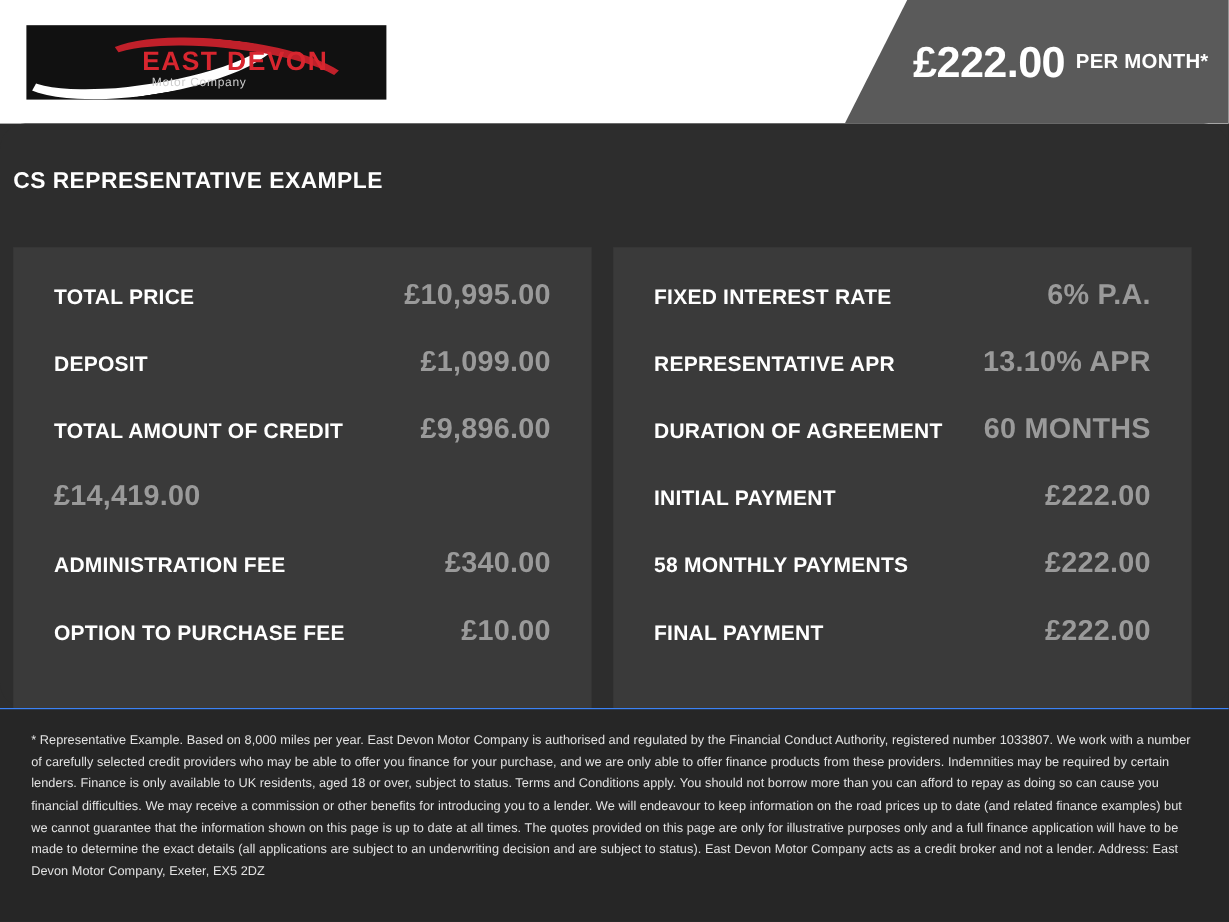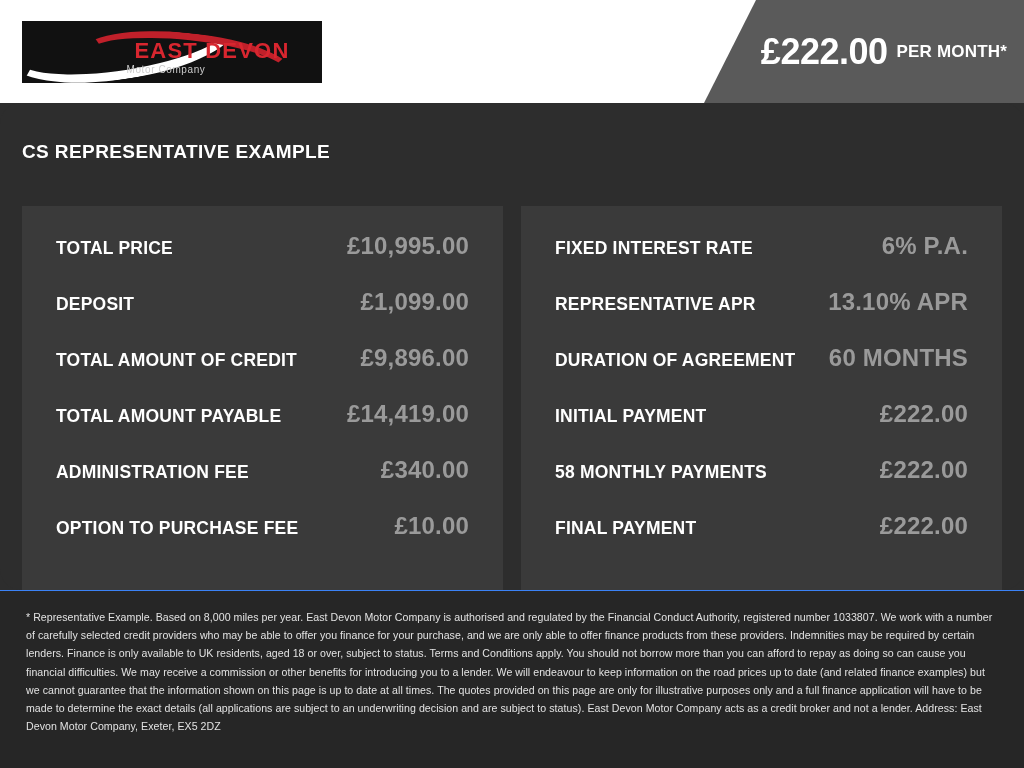--- a/index.html
+++ b/index.html
@@ -54,21 +54,21 @@
     height: 62px;
     border-radius: 50%;
     border-top: 7px solid #c0202a;
     border-left: 6px solid transparent;
     border-right: 6px solid transparent;
     border-bottom: 6px solid transparent;
     transform: rotate(6deg);
   }
   .logo-text {
     position: absolute;
-    left: 16px;
+    left: 0;
     top: 17px;
     width: 348px;
     text-align: center;
     color: #d8262f;
     font-size: 22px;
     font-weight: bold;
     letter-spacing: 1.2px;
     font-family: "Liberation Sans", sans-serif;
   }
   .logo-sub {
@@ -105,21 +105,21 @@
     font-size: 17px;
     font-weight: bold;
     margin-left: 9px;
     letter-spacing: 0.2px;
   }
 
   
   .body-area {
     position: relative;
     background: #2d2d2d;
-    padding: 0 22px;
+    padding: 0 11px;
     height: 487px;
     border-radius: 21px;
   }
   .section-title {
     color: #ffffff;
     font-size: 19px;
     font-weight: bold;
     letter-spacing: 0.4px;
     padding-top: 38px;
     padding-bottom: 0;
@@ -204,21 +204,20 @@
         </div>
         <div class="row">
           <span class="row-label">DEPOSIT</span>
           <span class="row-value">£1,099.00</span>
         </div>
         <div class="row">
           <span class="row-label">TOTAL AMOUNT OF CREDIT</span>
           <span class="row-value">£9,896.00</span>
         </div>
         <div class="row">
-          <span class="row-label">TOTAL AMOUNT PAYABLE</span>
           <span class="row-value">£14,419.00</span>
         </div>
         <div class="row">
           <span class="row-label">ADMINISTRATION FEE</span>
           <span class="row-value">£340.00</span>
         </div>
         <div class="row">
           <span class="row-label">OPTION TO PURCHASE FEE</span>
           <span class="row-value">£10.00</span>
         </div>

